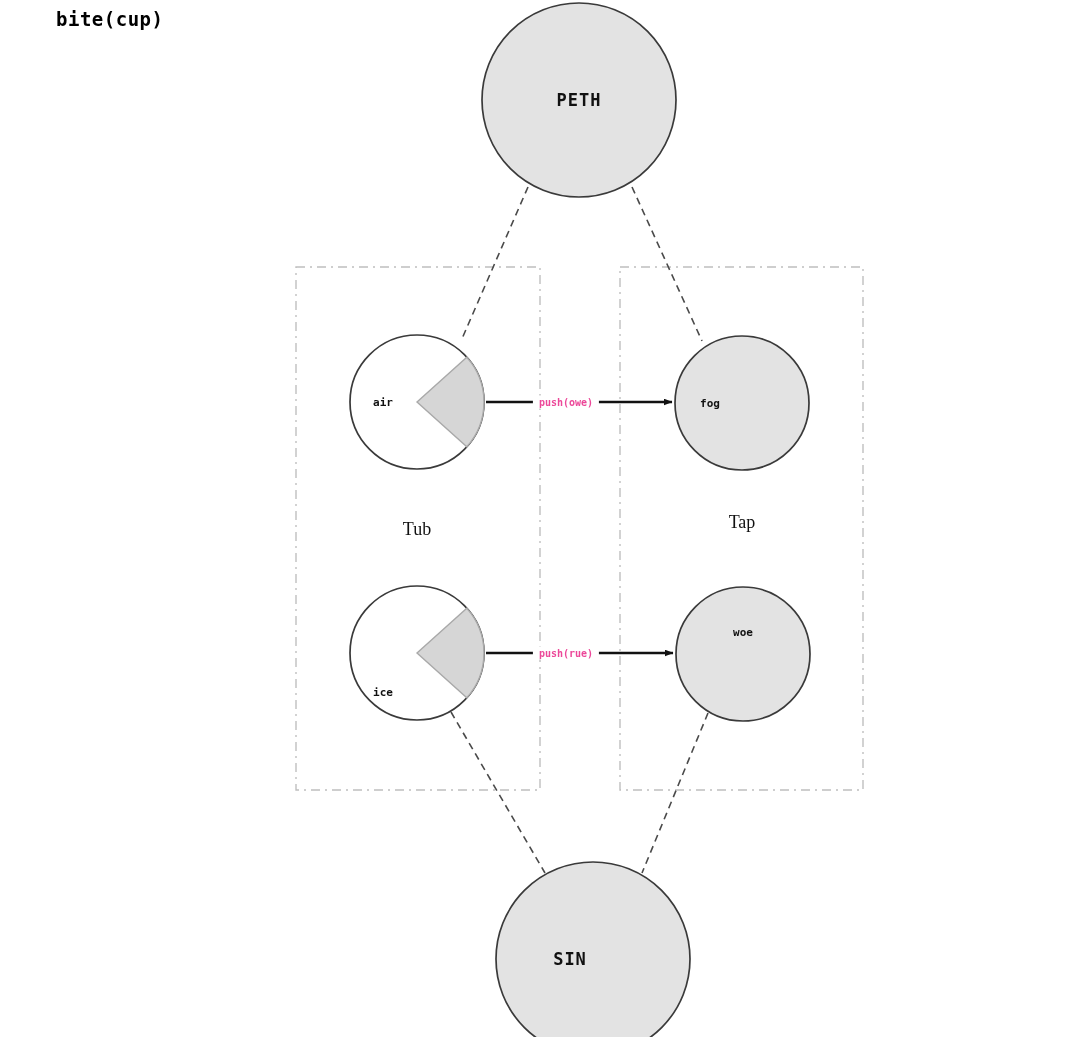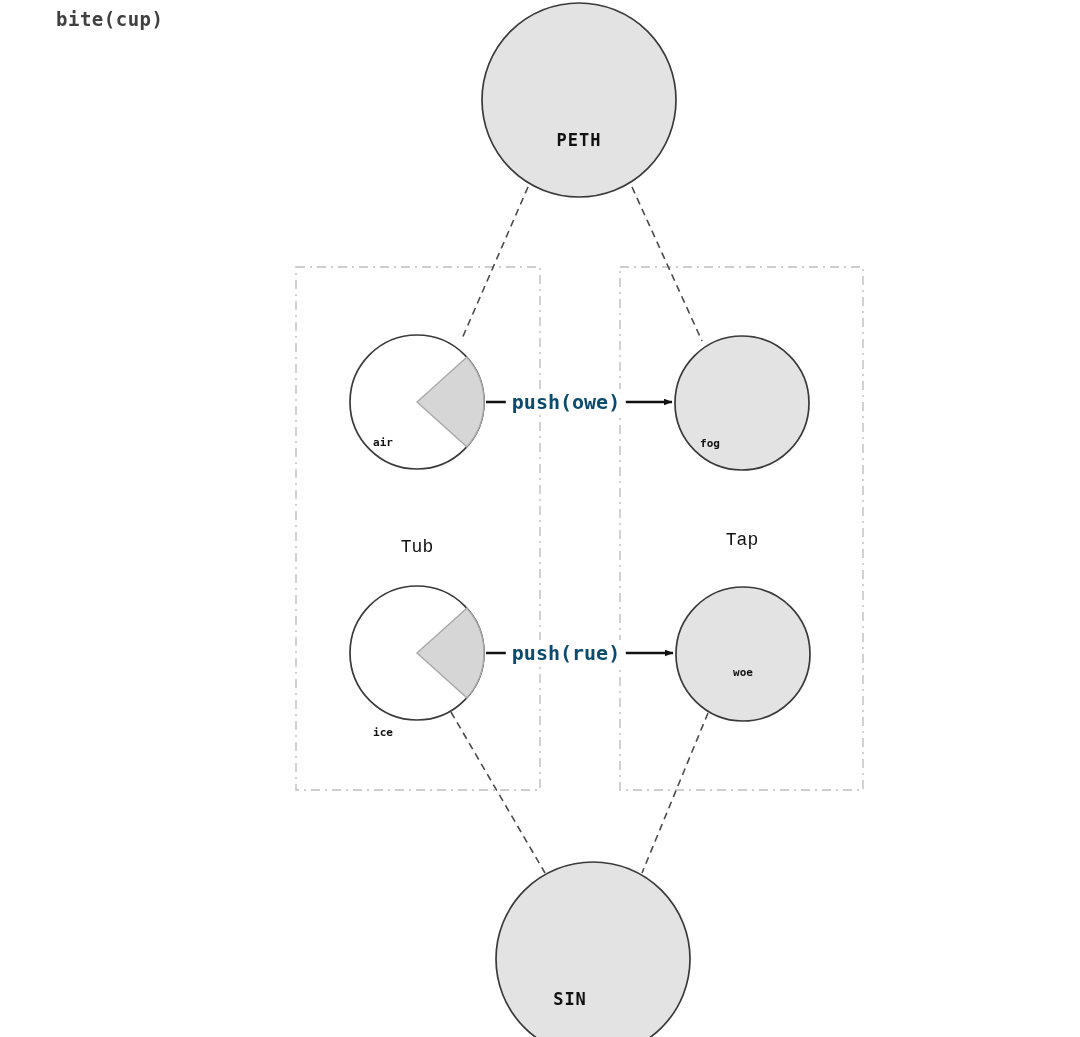--- a/index.html
+++ b/index.html
@@ -25,62 +25,60 @@
     height: 1037px;
     display: block;
   }
   .graph-title {
     position: absolute;
     left: 56px;
     top: 8px;
     font-family: "DejaVu Sans Mono", monospace;
     font-size: 19px;
     font-weight: bold;
-    color: #404040;
+    color: #000000;
     letter-spacing: 0.5px;
     white-space: nowrap;
     text-align: right;
   }
   .node-label {
     position: absolute;
     transform: translate(-50%, -50%);
     font-family: "DejaVu Sans Mono", monospace;
     color: #111111;
     white-space: nowrap;
     text-align: center;
-    margin-top: 40px;
   }
   .node-label.big {
     font-size: 17px;
     font-weight: bold;
     letter-spacing: 1px;
   }
   .node-label.small {
     font-size: 11px;
     font-weight: bold;
   }
   .edge-label {
     position: absolute;
     transform: translate(-50%, -50%);
     font-family: "DejaVu Sans Mono", monospace;
-    font-size: 20px;
+    font-size: 10px;
     font-weight: bold;
-    color: #0c4a6e;
+    color: #ec4899;
     background: #ffffff;
     padding: 1px 6px;
     white-space: nowrap;
   }
   .cluster-label {
     position: absolute;
     transform: translate(-50%, -50%);
-    font-family: Liberation Mono, monospace;
+    font-family: Liberation Serif, serif;
     font-size: 18px;
     color: #111111;
     white-space: nowrap;
-    margin-top: 18px;
   }
 </style>
 </head>
 <body>
 
 <div id="canvas">
 
   <div class="graph-title">bite(cup)</div>
 
   <svg id="diagram-svg" viewBox="0 0 1080 1037" xmlns="http://www.w3.org/2000/svg">

